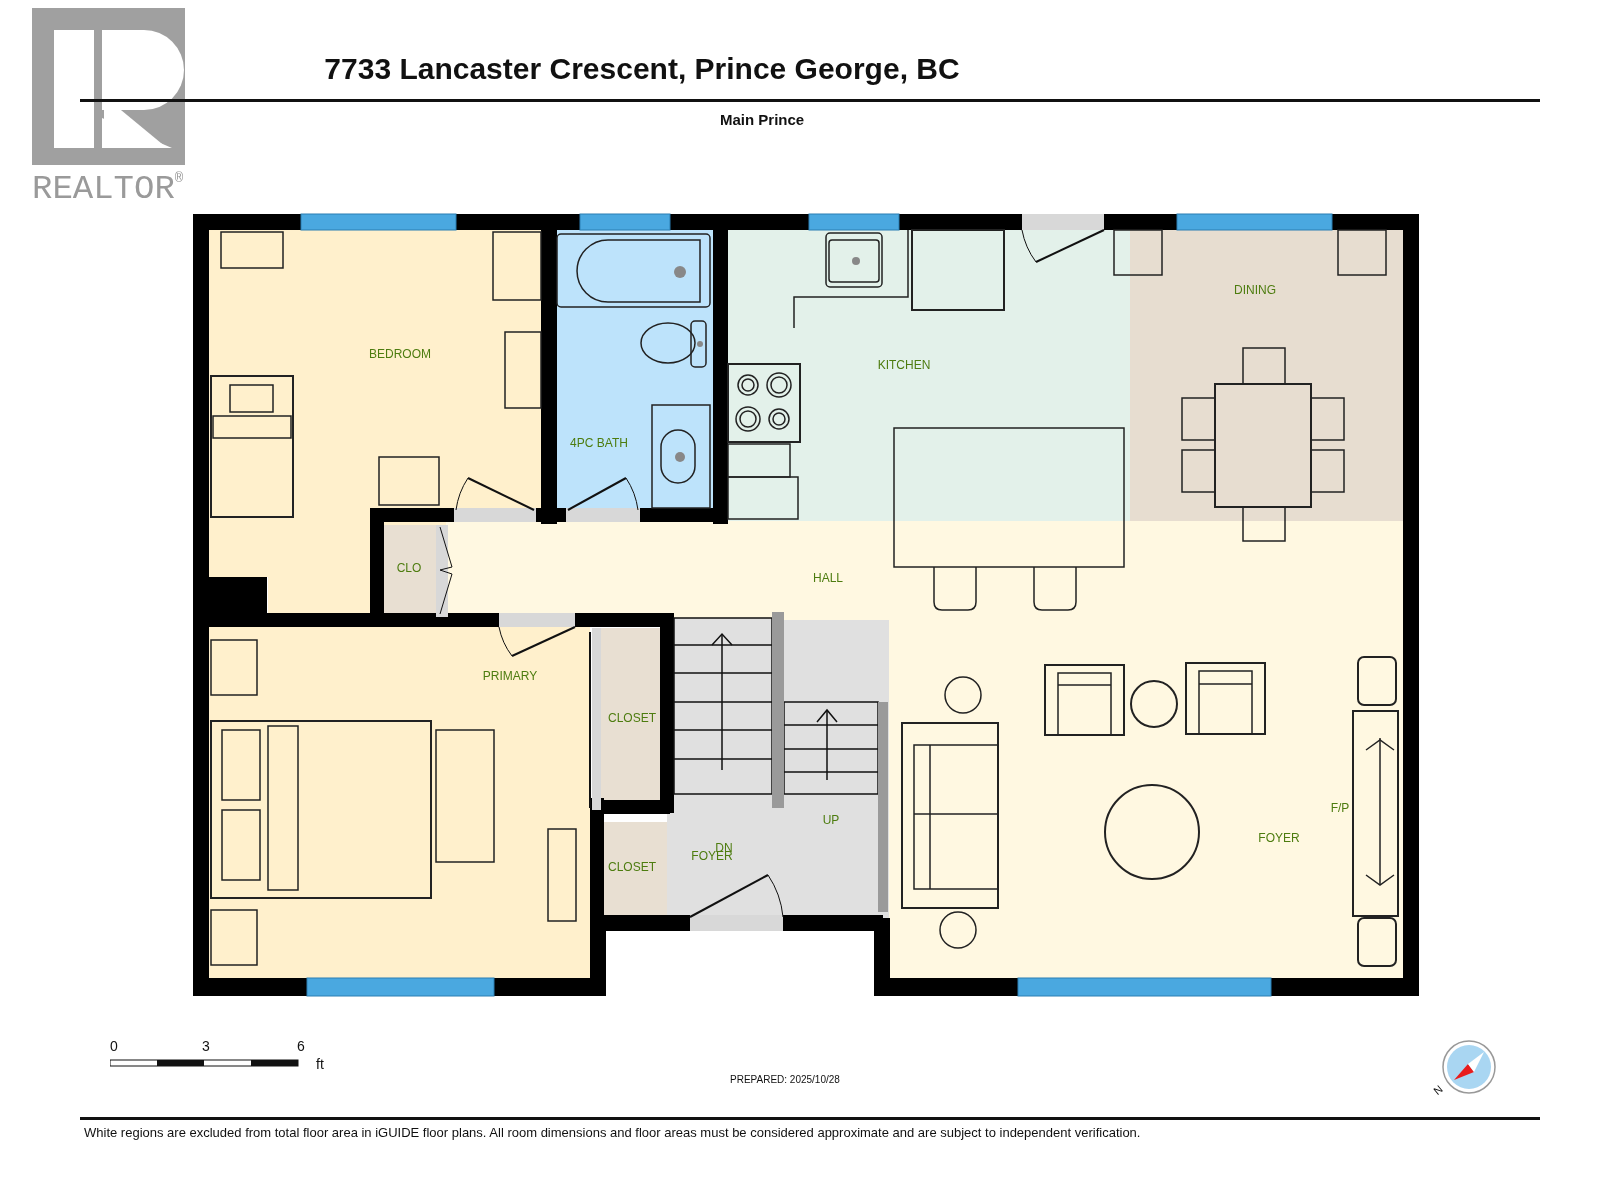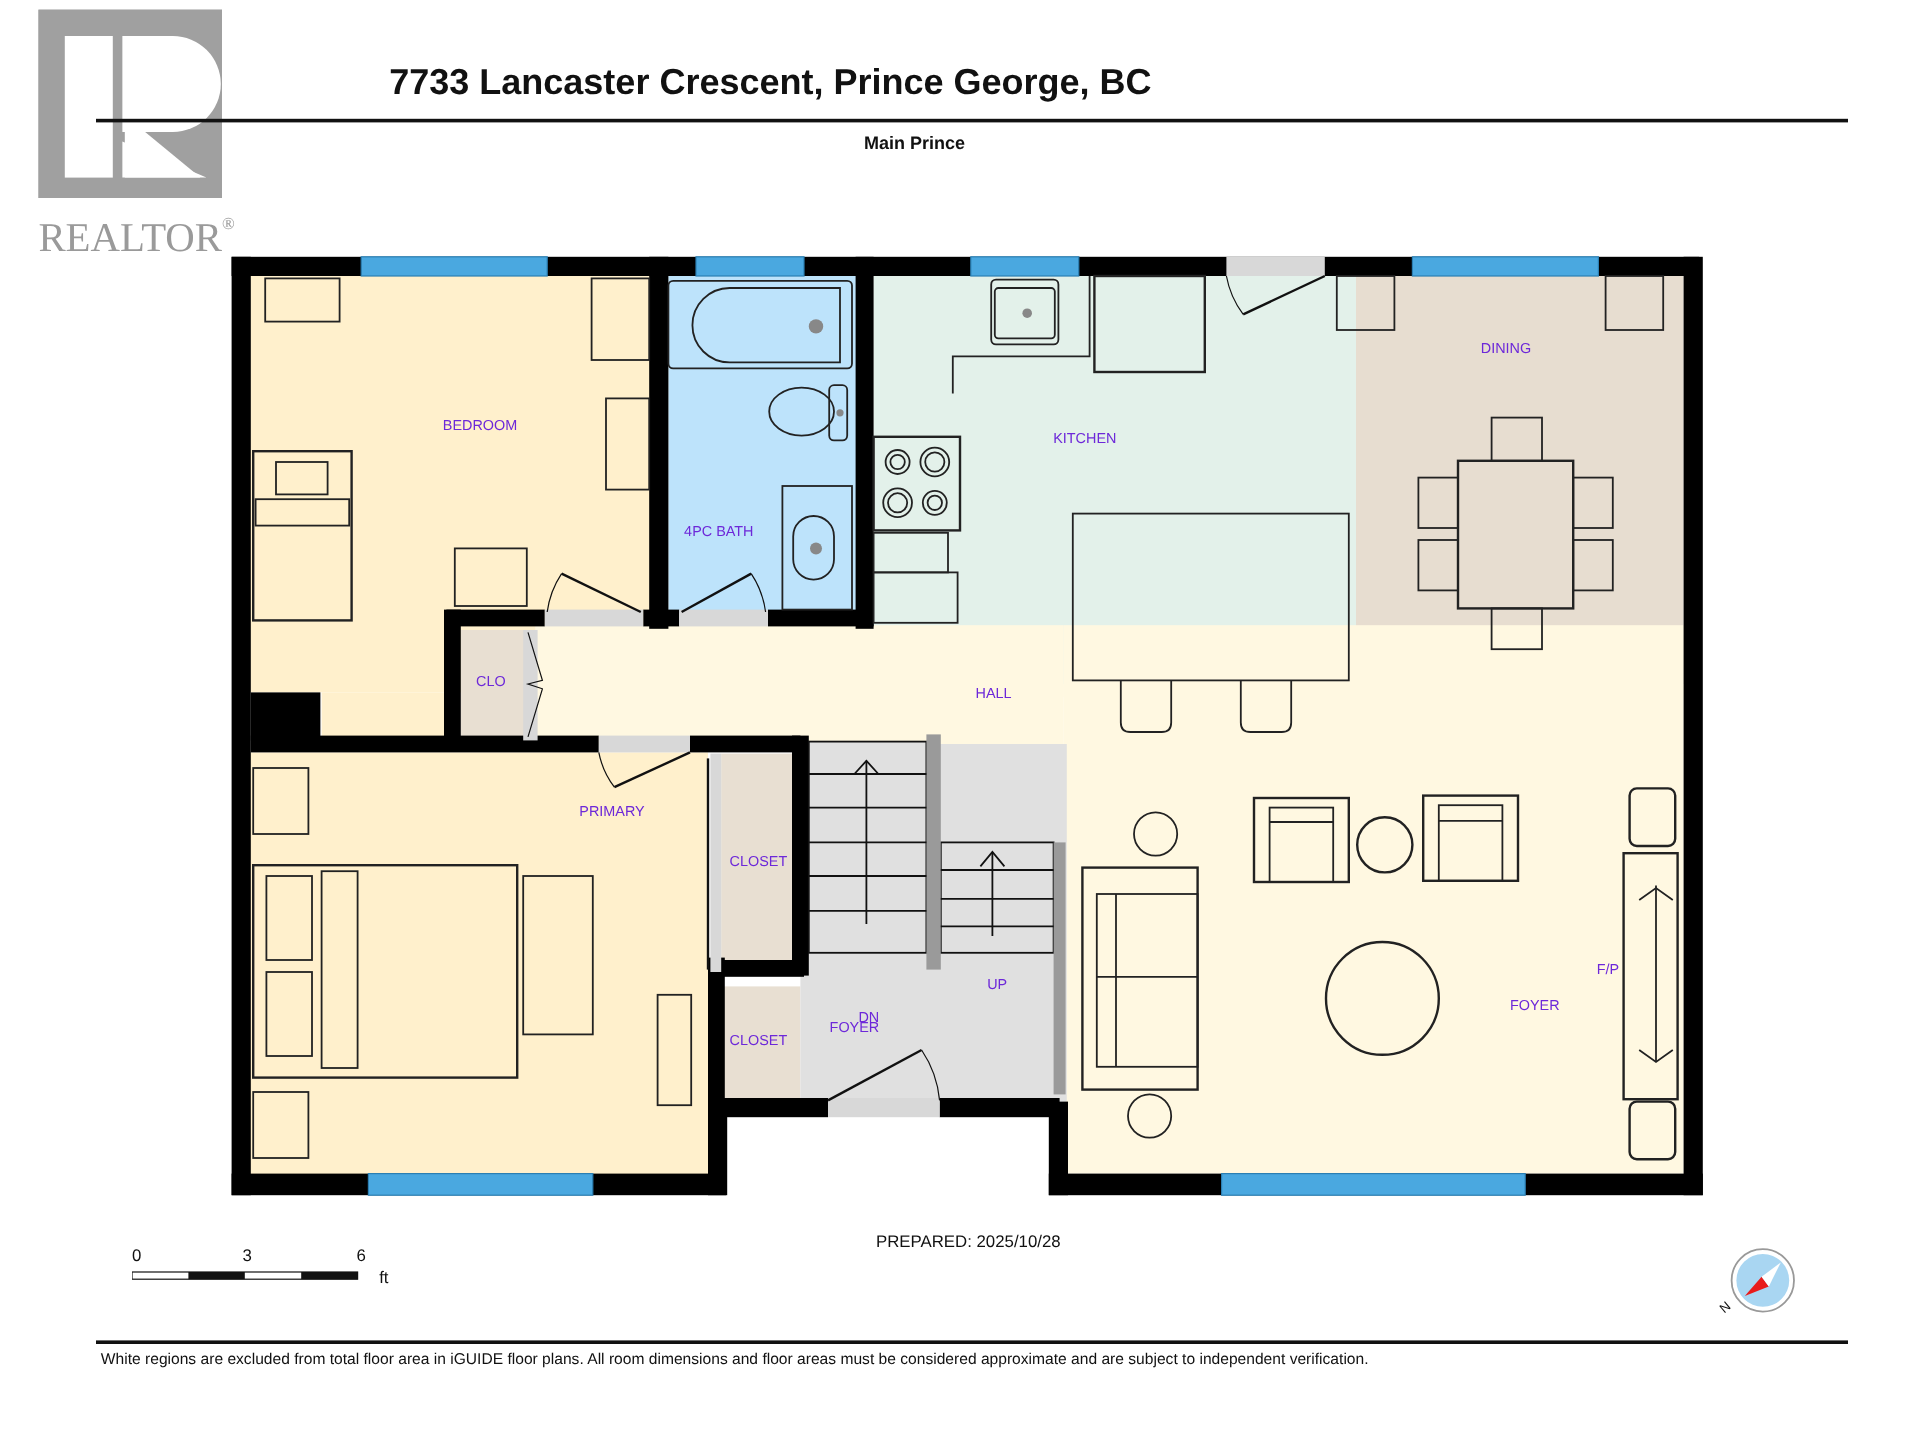--- a/index.html
+++ b/index.html
@@ -1,30 +1,30 @@
 <!DOCTYPE html>
 <html><head>
 <meta charset="utf-8">
 <style>
   html, body { margin:0; padding:0; background:#ffffff; }
   body { width:1600px; height:1200px; position:relative; overflow:hidden; font-family:"Liberation Sans", sans-serif; color:#111; }
   .abs { position:absolute; }
   #logo { left:32px; top:8px; width:170px; height:196px; }
   #logo .box { position:absolute; left:0; top:0; width:153px; height:157px; background:#a0a0a0; }
-  #logo .txt { position:absolute; left:0; top:172px; font-size:34px; color:#9a9a9a; letter-spacing:0px; font-family:Liberation Serif, serif; }
+  #logo .txt { position:absolute; left:0; top:162px; font-size:34px; color:#9a9a9a; letter-spacing:0px; font-family:Liberation Mono, monospace; }
   #logo .reg { font-size:14px; vertical-align:top; }
   #title { left:0; width:1324px; top:52px; text-align:center; font-size:30px; font-weight:bold; padding-left:0px; }
   #title span { position:relative; left:-20px; }
   #rule-top { left:80px; top:99px; width:1460px; height:3px; background:#111; }
   #subtitle { left:720px; top:111px; font-size:15px; font-weight:bold; }
   #plan { left:0; top:0; width:1600px; height:1200px; }
-  .room-label { position:absolute; font-size:12px; color:#6d28d9; transform:translate(-50%,-50%); white-space:nowrap; }
+  .room-label { position:absolute; font-size:12px; color:#4d7c0f; transform:translate(-50%,-50%); white-space:nowrap; }
   #scale { left:110px; top:1038px; }
   #scale .nums { position:absolute; top:0; font-size:14px; }
-  #prepared { left:730px; top:1026px; font-size:14px; }
+  #prepared { left:730px; top:1074px; font-size:10px; }
   #rule-bottom { left:80px; top:1117px; width:1460px; height:3px; background:#111; }
   #disclaimer { left:84px; top:1125px; font-size:13px; }
   #compass { left:1440px; top:1040px; width:58px; height:58px; }
 </style>
 </head>
 <body>
 
 <div id="logo" class="abs">
   <div class="box">
     <svg width="153" height="157" viewBox="0 0 153 157">

